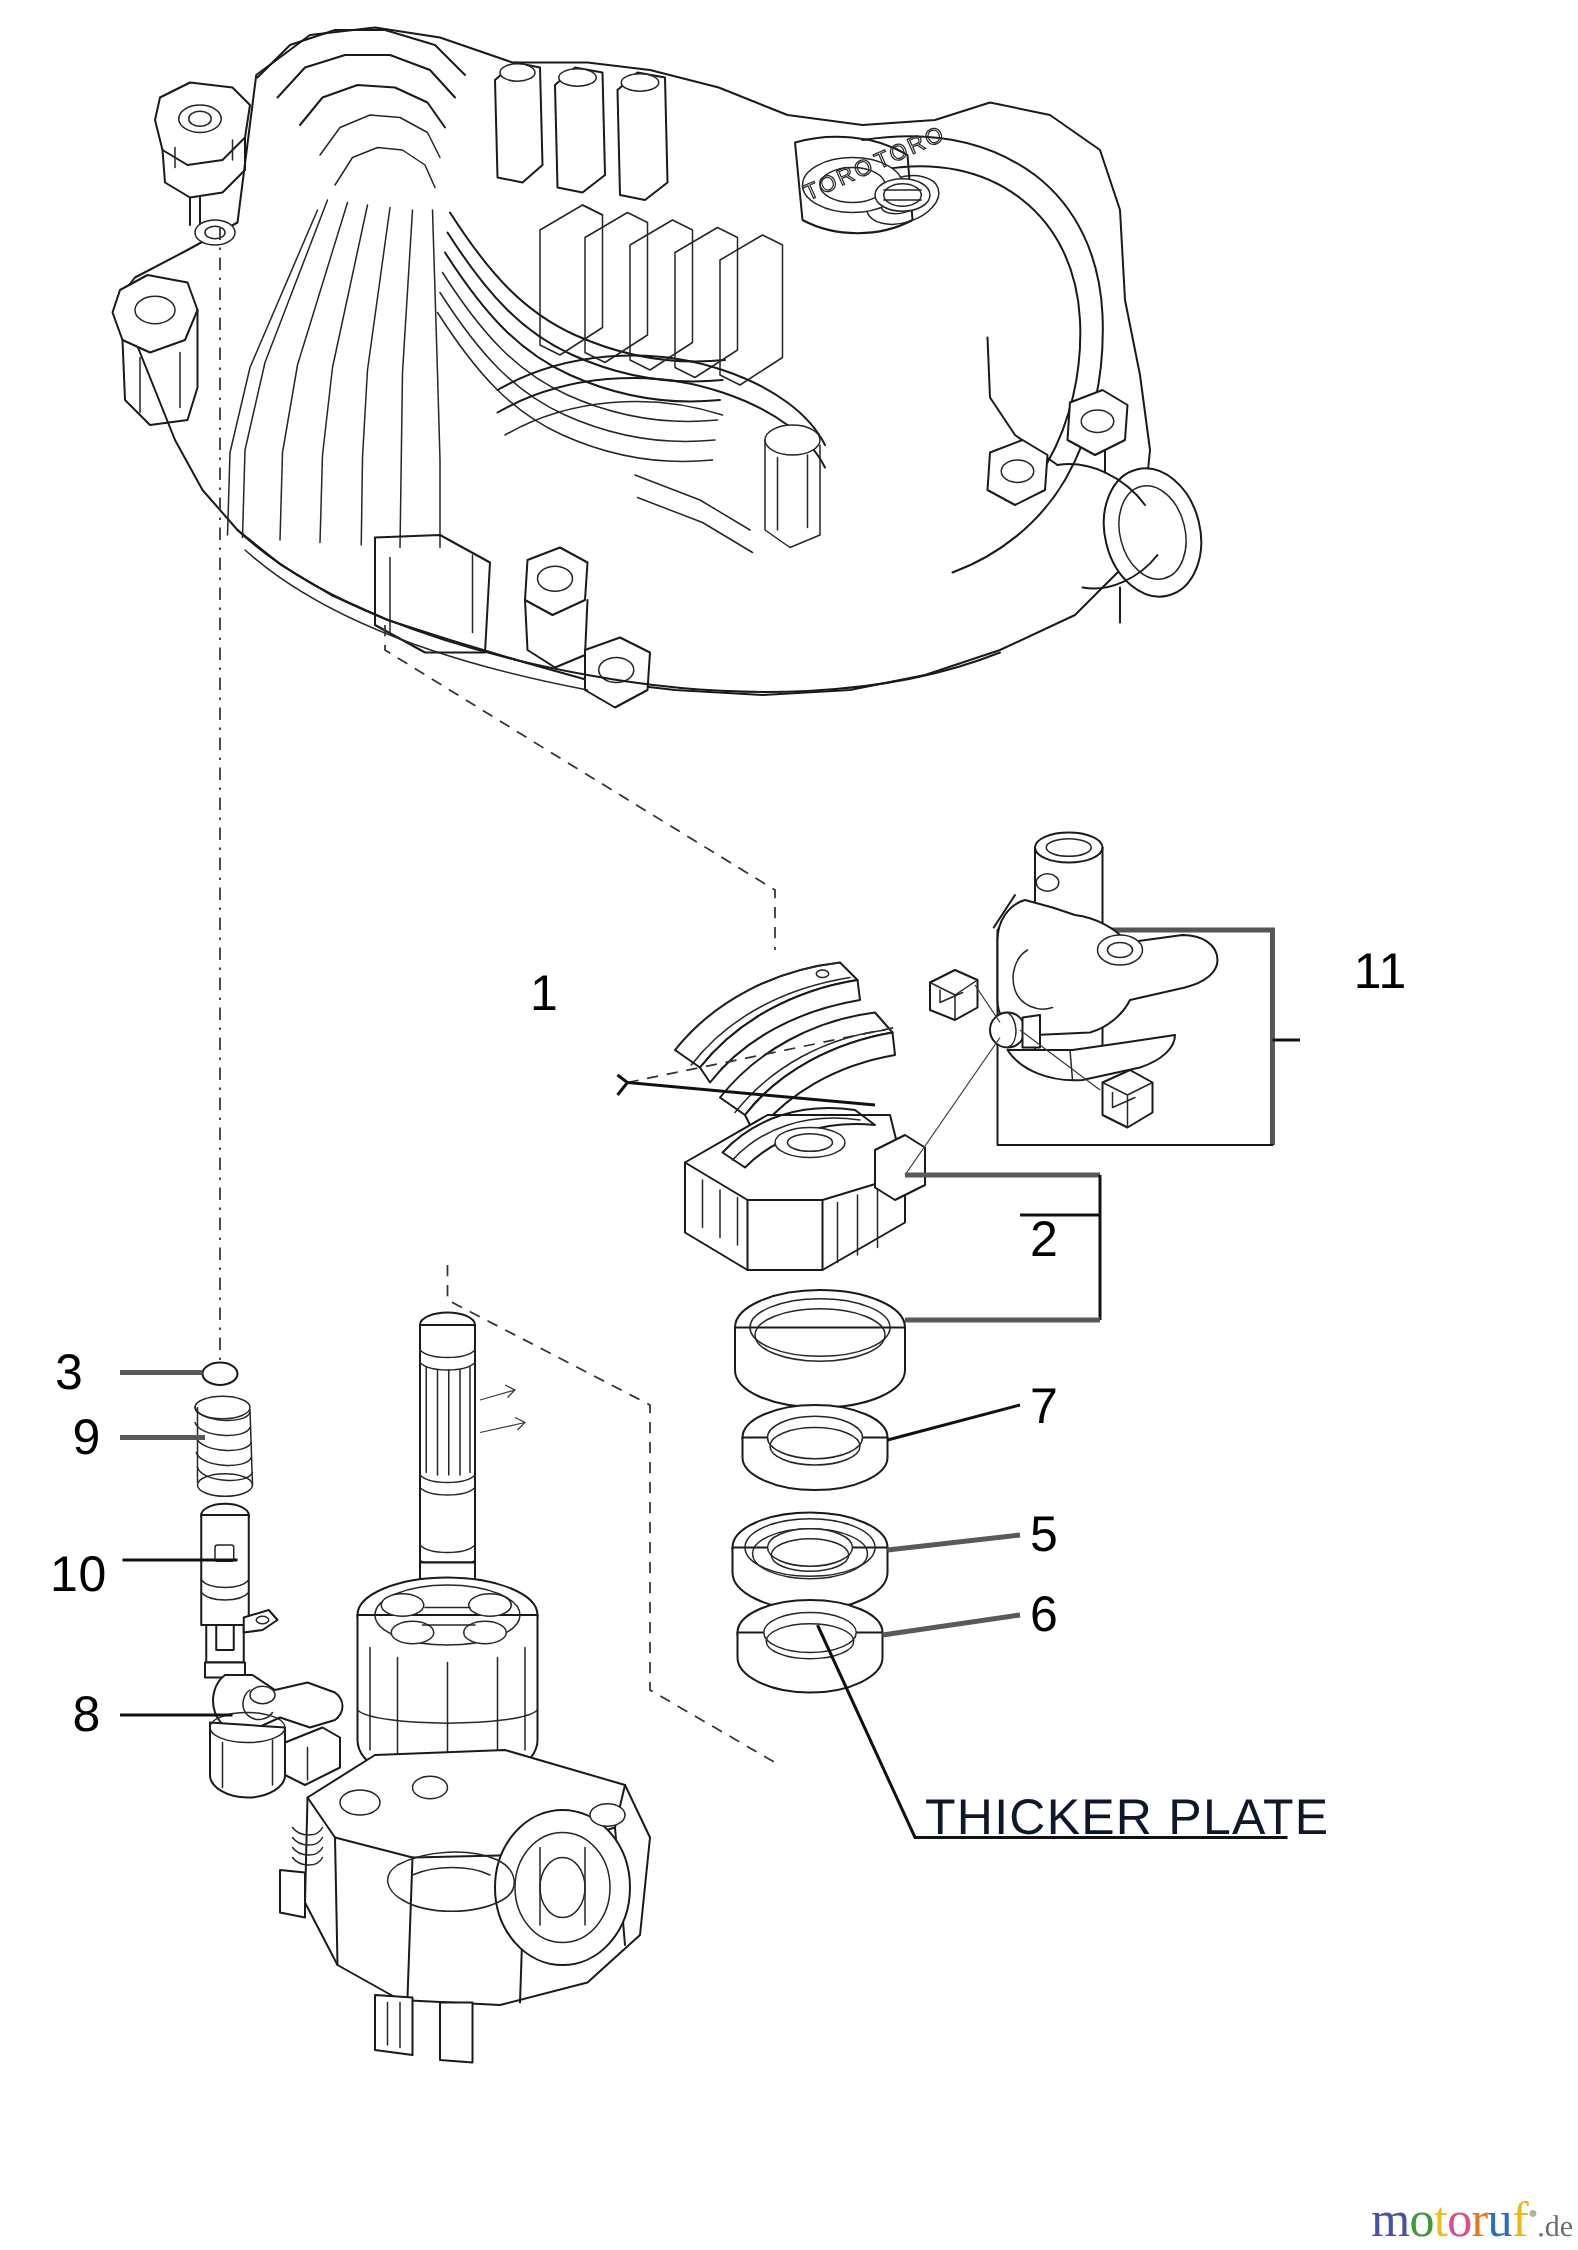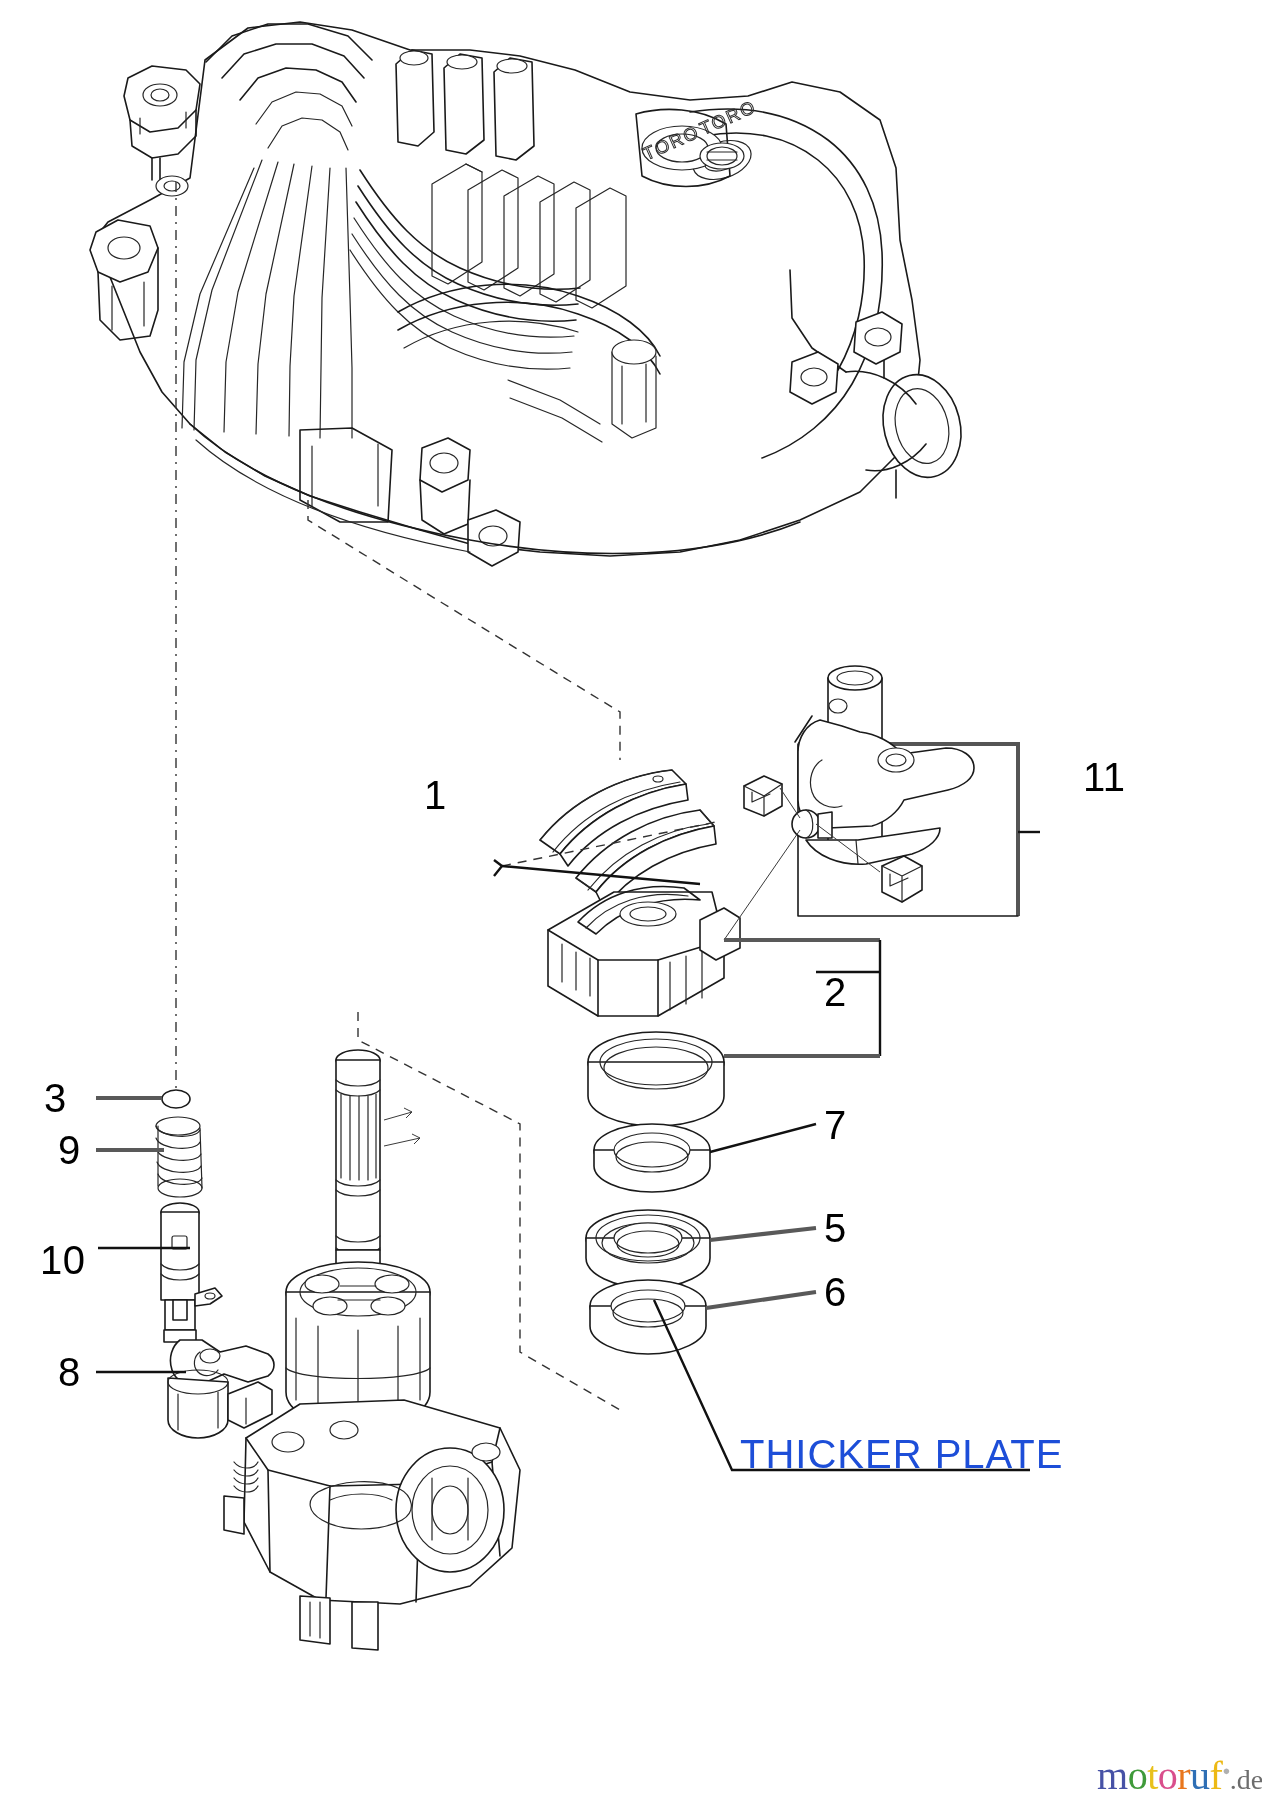--- a/index.html
+++ b/index.html
@@ -35,36 +35,36 @@
     color: #000000;
     letter-spacing: 0.5px;
     white-space: nowrap;
     user-select: none;
   }
   .plate-label {
     position: absolute;
     font-family: "Liberation Sans", sans-serif;
     font-size: 40px;
     letter-spacing: 1px;
-    color: #1d4ed8;
+    color: #0f172a;
     white-space: nowrap;
   }
   .wm {
     position: absolute;
     font-family: "Liberation Serif", serif;
     font-size: 40px;
     letter-spacing: -0.5px;
     white-space: nowrap;
   }
   .wm .dot {
     font-size: 13px;
     vertical-align: super;
   }
   .wm .suffix {
-    font-size: 28px;
+    font-size: 24px;
     color: #6d6d6d;
     letter-spacing: 0;
   }
 </style>
 </head>
 <body>
 
 <div id="page">
 
   <div id="artboard">

